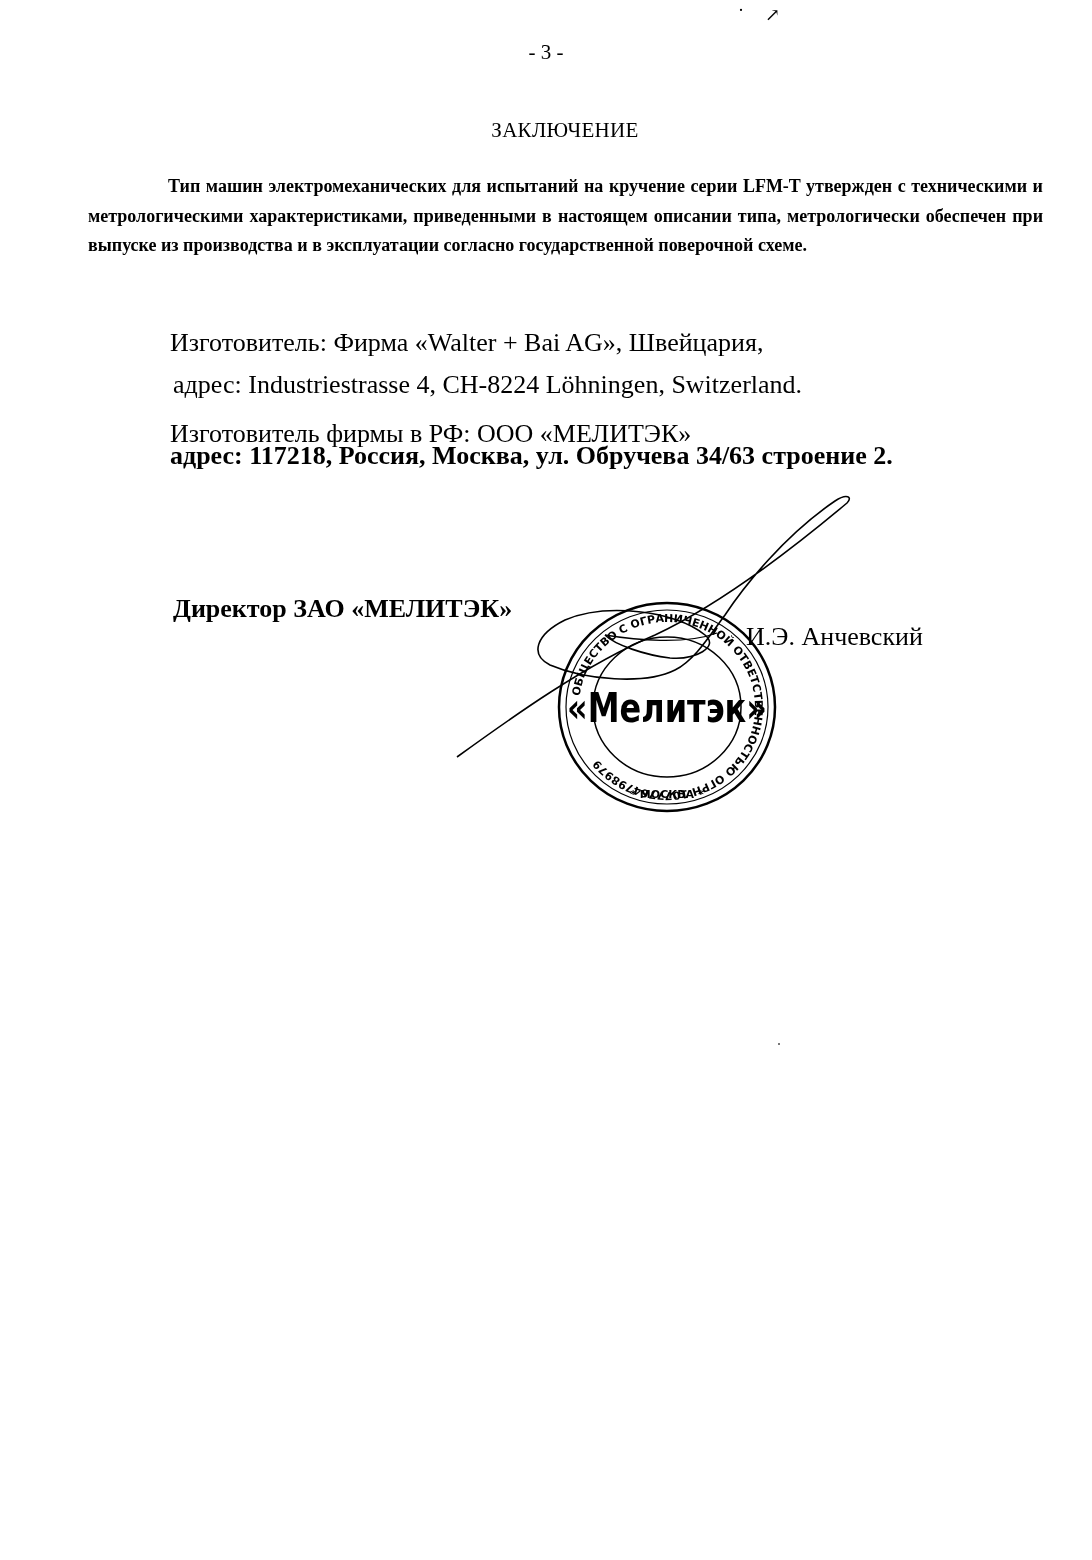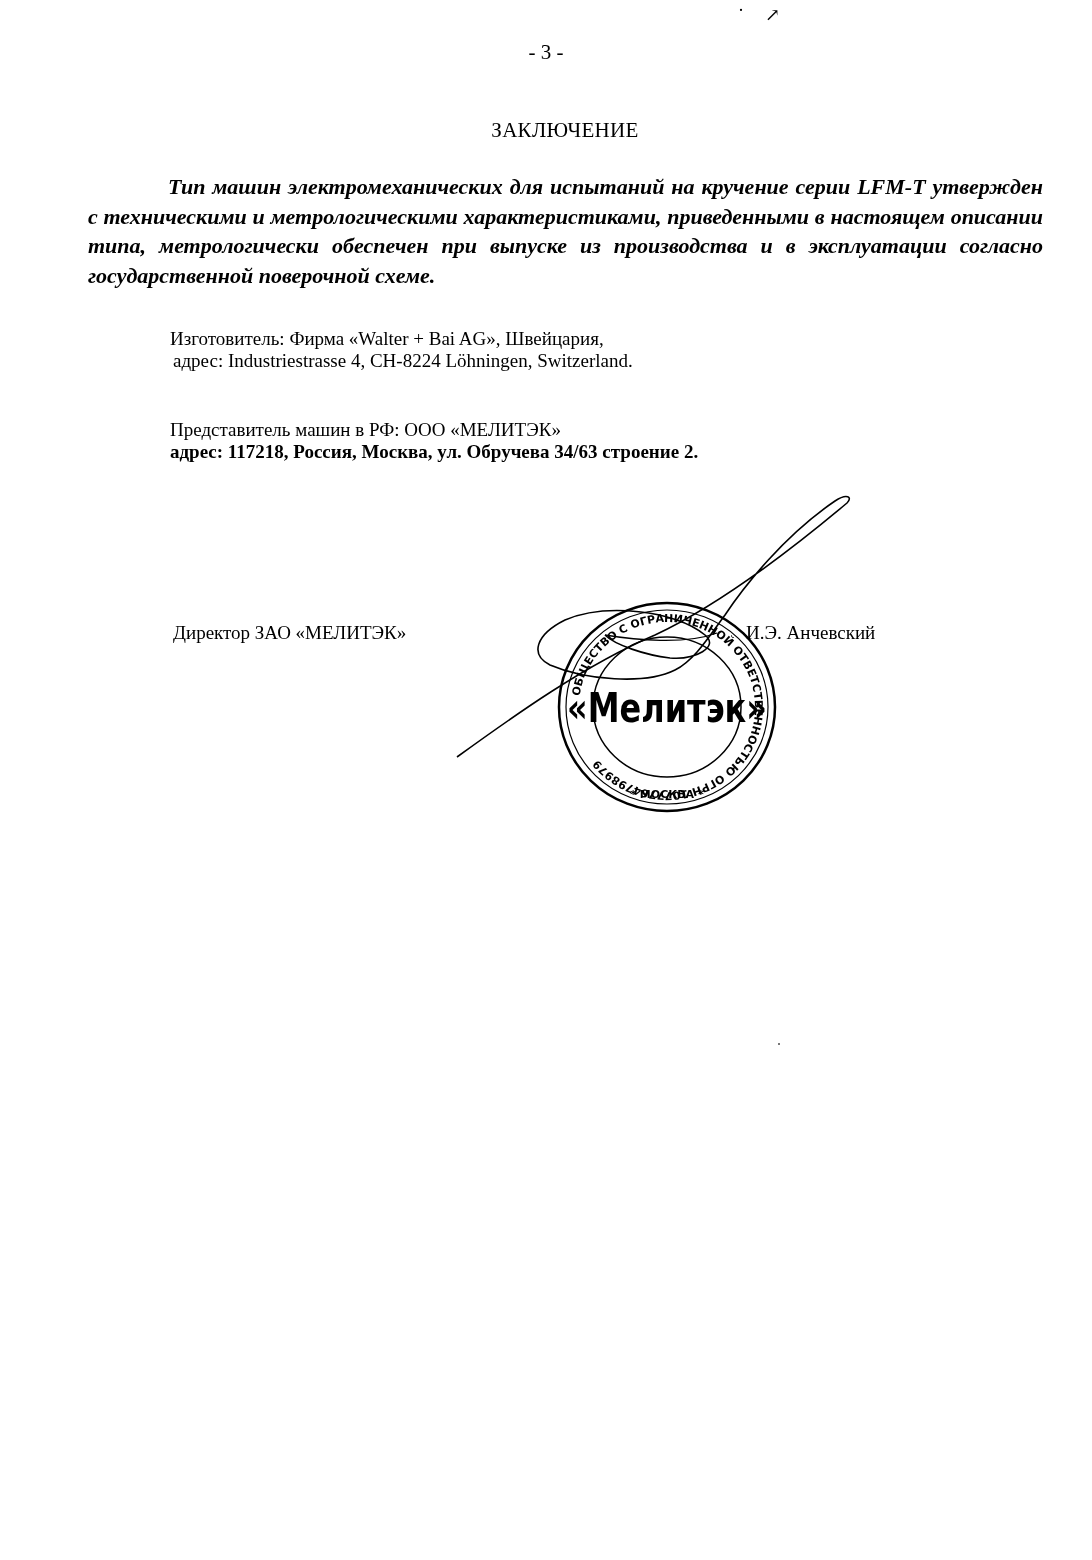--- a/index.html
+++ b/index.html
@@ -1,45 +1,45 @@
 <!DOCTYPE html>
 <html><head>
 <meta charset="utf-8">
 <style>
   html, body { margin:0; padding:0; background:#fff; }
   body { width:1092px; height:1560px; position:relative; overflow:hidden;
          font-family:"Liberation Serif", "DejaVu Serif", serif; color:#000; }
   .abs { position:absolute; }
   .pagenum { left:0; width:1092px; top:40px; text-align:center; font-size:21px; }
   .title { left:0; width:1130px; top:118px; text-align:center; font-size:21px; letter-spacing:0.3px; }
-  .para { left:88px; width:955px; top:172px; font-size:22px; line-height:29.5px; text-align:justify; font-weight:600;font-style:italic; }
+  .para { left:88px; width:955px; top:172px; font-size:18px; line-height:29.5px; text-align:justify; font-weight:600; }
   .para .indent { display:inline-block; width:80px; }
-  .line { font-size:19px; white-space:nowrap; }
+  .line { font-size:26px; white-space:nowrap; }
   .stamp { left:552px; top:600px; width:230px; height:215px; }
   .sig { left:455px; top:495px; width:400px; height:265px; }
   .mark { font-size:18px; }
 </style>
 </head>
 <body>
 
 <div class="abs pagenum">- 3 -</div>
 <div class="abs mark" style="left:738px;top:0px;">·</div>
 <div class="abs mark" style="left:765px;top:4px;">↗</div>
 
 <div class="abs title">ЗАКЛЮЧЕНИЕ</div>
 
 <div class="abs para"><span class="indent"></span><span>Тип машин электромеханических для испытаний на кручение серии LFM-T утвержден с техническими и метрологическими характеристиками, приведенными в настоящем описании типа, метрологически обеспечен при выпуске из производства и в эксплуатации согласно государственной поверочной схеме.</span></div>
 
 <div class="abs line" style="left:170px;top:328px;">Изготовитель: Фирма «Walter + Bai AG»,  Швейцария,</div>
-<div class="abs line" style="left:173px;top:350px;text-align:right;">адрес: Industriestrasse 4, CH-8224 Löhningen, Switzerland.</div>
+<div class="abs line" style="left:173px;top:370px;text-align:right;">адрес: Industriestrasse 4, CH-8224 Löhningen, Switzerland.</div>
 
-<div class="abs line" style="left:170px;top:419px;">Представитель машин в РФ: ООО «МЕЛИТЭК»</div>
+<div class="abs line" style="left:170px;top:419px;">Изготовитель фирмы в РФ: ООО «МЕЛИТЭК»</div>
 <div class="abs line" style="left:170px;top:441px;font-weight:bold;">адрес: 117218, Россия, Москва, ул. Обручева 34/63 строение 2.</div>
 
-<div class="abs line" style="left:173px;top:622px;">Директор  ЗАО «МЕЛИТЭК»</div>
+<div class="abs line" style="left:173px;top:594px;font-weight:bold;">Директор  ЗАО «МЕЛИТЭК»</div>
 <div class="abs line" style="left:746px;top:622px;">И.Э. Анчевский</div>
 
 <svg class="abs stamp" viewBox="0 0 230 215">
   <defs>
     <path id="ring" d="M115,107 m-88,0 a88,85 0 1,1 176,0 a88,85 0 1,1 -176,0"></path>
   </defs>
   <ellipse cx="115" cy="107" rx="108" ry="104" fill="none" stroke="#000" stroke-width="2.5"></ellipse>
   <ellipse cx="115" cy="107" rx="101" ry="97" fill="none" stroke="#000" stroke-width="1.2"></ellipse>
   <ellipse cx="115" cy="107" rx="74" ry="70" fill="none" stroke="#000" stroke-width="1.5"></ellipse>
   <text font-family="DejaVu Sans, sans-serif" font-size="11" font-weight="bold">

